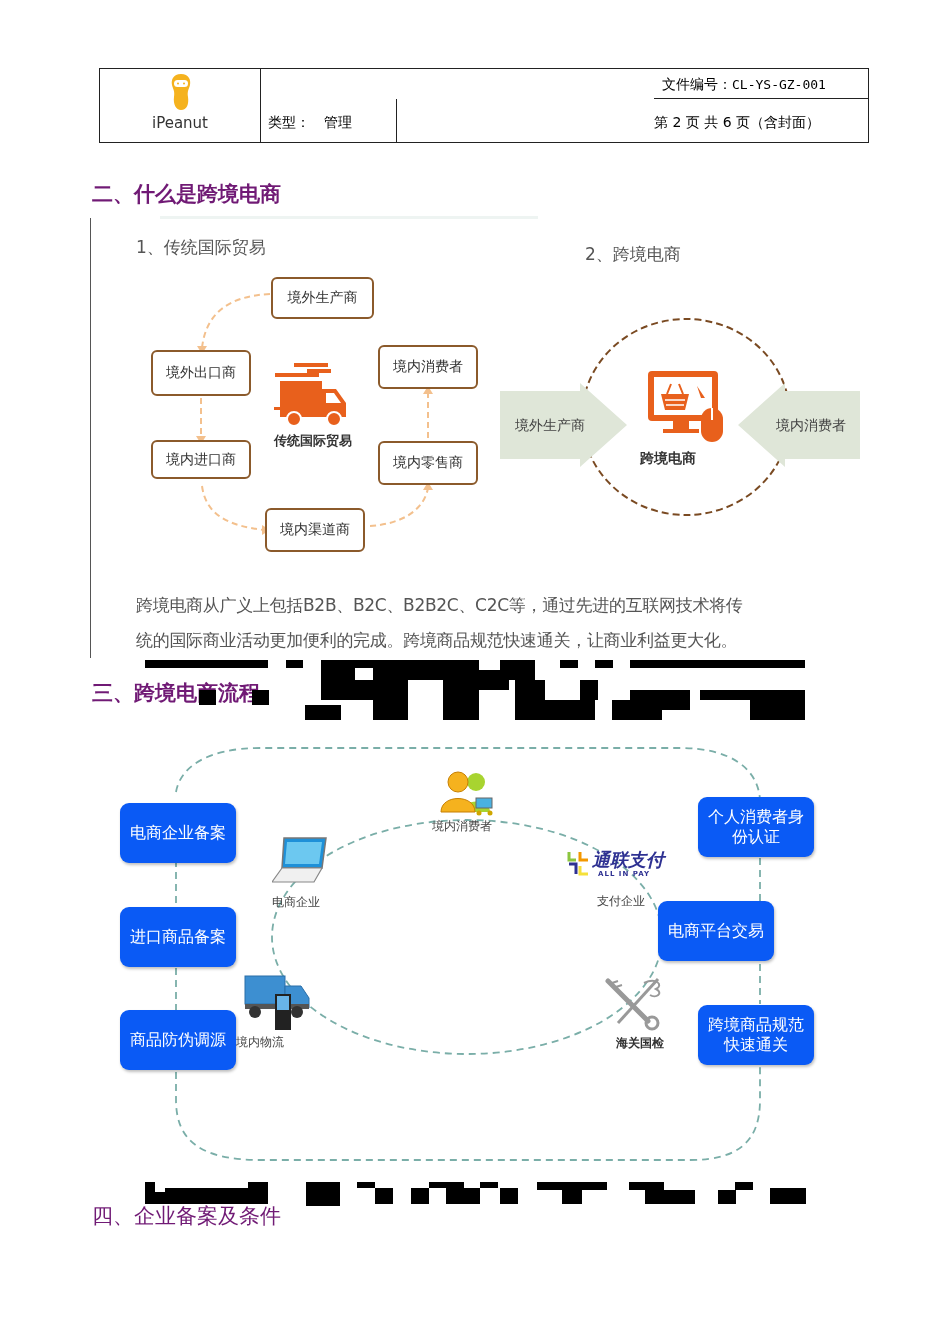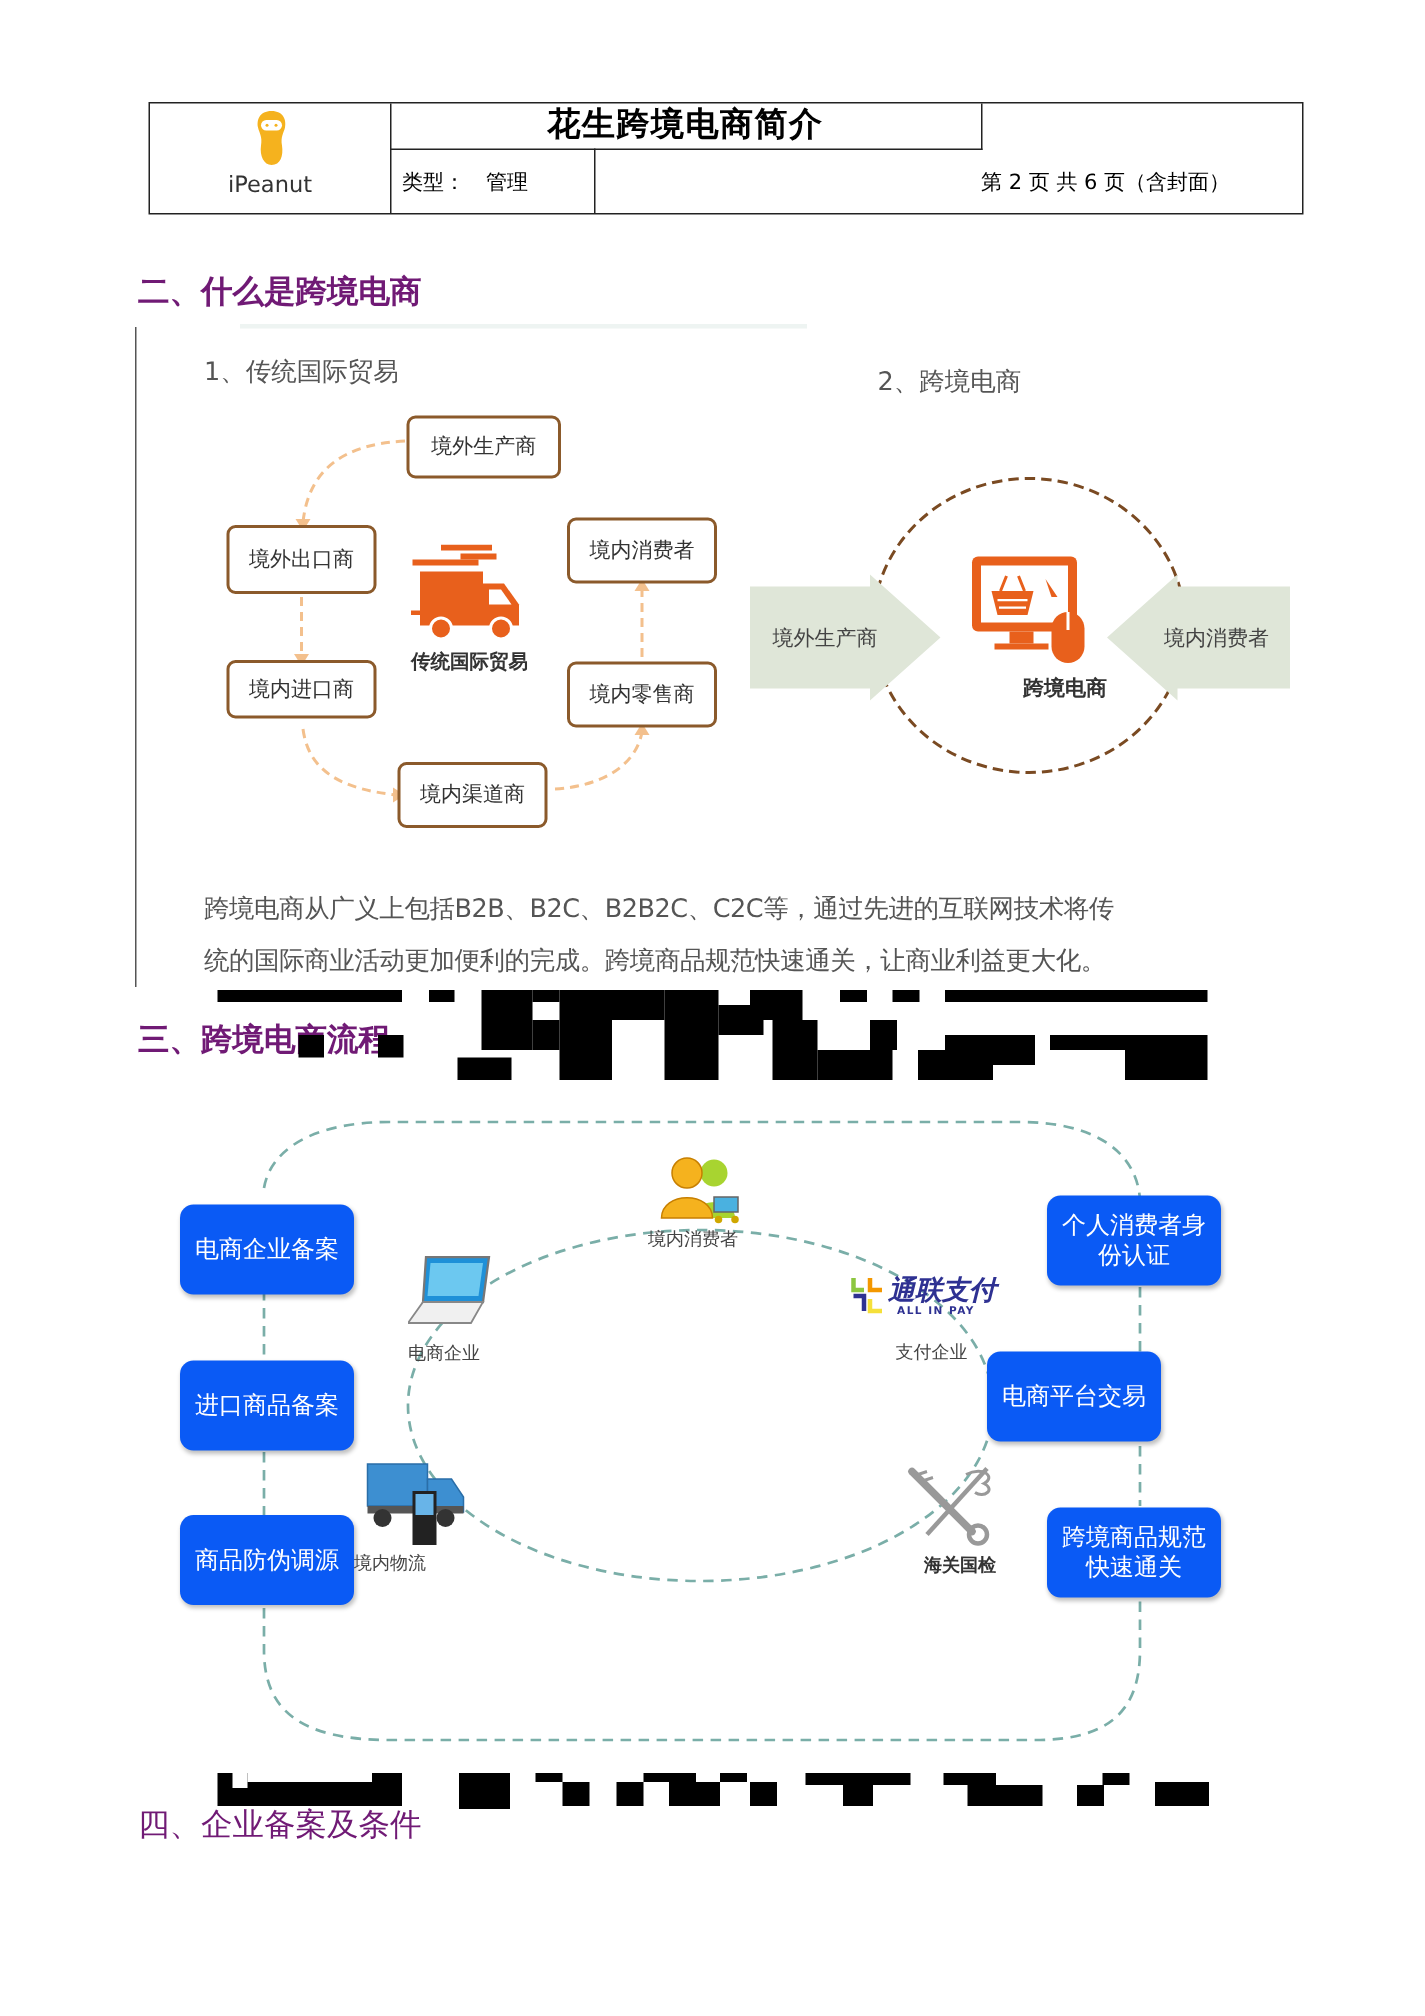--- a/index.html
+++ b/index.html
@@ -55,21 +55,23 @@
 <div class="hdr">
   <div class="logo-cell">
     <svg class="abs" style="left:68px;top:4px" width="26" height="38" viewBox="0 0 26 38">
       <path d="M13 1 C5 1 3 7 4 12 C5 16 7 18 6 24 C5 31 8 37 13 37 C19 37 21 31 20 24 C19 18 21 16 22 12 C23 7 21 1 13 1 Z" fill="#f5b21e"></path>
       <rect x="6" y="7" width="14" height="7" rx="3.5" fill="#fff"></rect>
       <circle cx="10" cy="10.5" r="1" fill="#f5b21e"></circle>
       <circle cx="16" cy="10.5" r="1" fill="#f5b21e"></circle>
     </svg>
     <div class="logo-text">iPeanut</div>
   </div>
-  <div class="title-cell">花生跨境电商简介</div>
+  <div class="docno-cell">
+    <span>文件编号：</span><span style="font-family:'DejaVu Sans Mono','Liberation Mono',monospace;font-size:13px;">CL-YS-GZ-001</span>
+  </div>
   <div class="type-cell">
     <span>类型：</span><span class="val">管理</span>
   </div>
   <div class="page-cell">第 2 页  共 6 页（含封面）</div>
 </div>
 
 <div class="h2" style="top:180px">二、什么是跨境电商</div>
 
 <div class="left-bar"></div>
 <div class="img-top-line"></div>
@@ -127,21 +129,21 @@
   <rect x="9" y="9" width="58" height="38" fill="#fff"></rect>
   <rect x="28" y="53" width="16" height="8" fill="#e8601c"></rect>
   <rect x="18" y="61" width="36" height="4" fill="#e8601c"></rect>
   <path d="M16 26 L 44 26 L 40 42 L 20 42 Z" fill="#e8601c"></path>
   <path d="M22 26 L 26 16 M 38 26 L 34 16" stroke="#e8601c" stroke-width="2"></path>
   <path d="M20 32 H 40 M 21 37 H 39" stroke="#fff" stroke-width="1.5"></path>
   <path d="M52 18 L 60 30 L 56 30 Z" fill="#e8601c"></path>
   <rect x="56" y="40" width="22" height="34" rx="11" fill="#e8601c"></rect>
   <line x1="67" y1="40" x2="67" y2="52" stroke="#fff" stroke-width="2"></line>
 </svg>
-<div class="icon-caption" style="left:667px;top:450px;width:86px;font-size:14px">跨境电商</div>
+<div class="icon-caption" style="left:625px;top:450px;width:86px;font-size:14px">跨境电商</div>
 
 <div class="para" style="top:594px">跨境电商从广义上包括B2B、B2C、B2B2C、C2C等，通过先进的互联网技术将传</div>
 <div class="para" style="top:629px">统的国际商业活动更加便利的完成。跨境商品规范快速通关，让商业利益更大化。</div>
 
 <div class="h2" style="top:679px">三、跨境电商流程</div>
 
 <div>
   <div class="redact" style="left:145px;top:660px;width:123px;height:8px"></div>
   <div class="redact" style="left:286px;top:660px;width:17px;height:8px"></div>
   <div class="redact" style="left:321px;top:660px;width:34px;height:40px"></div>

